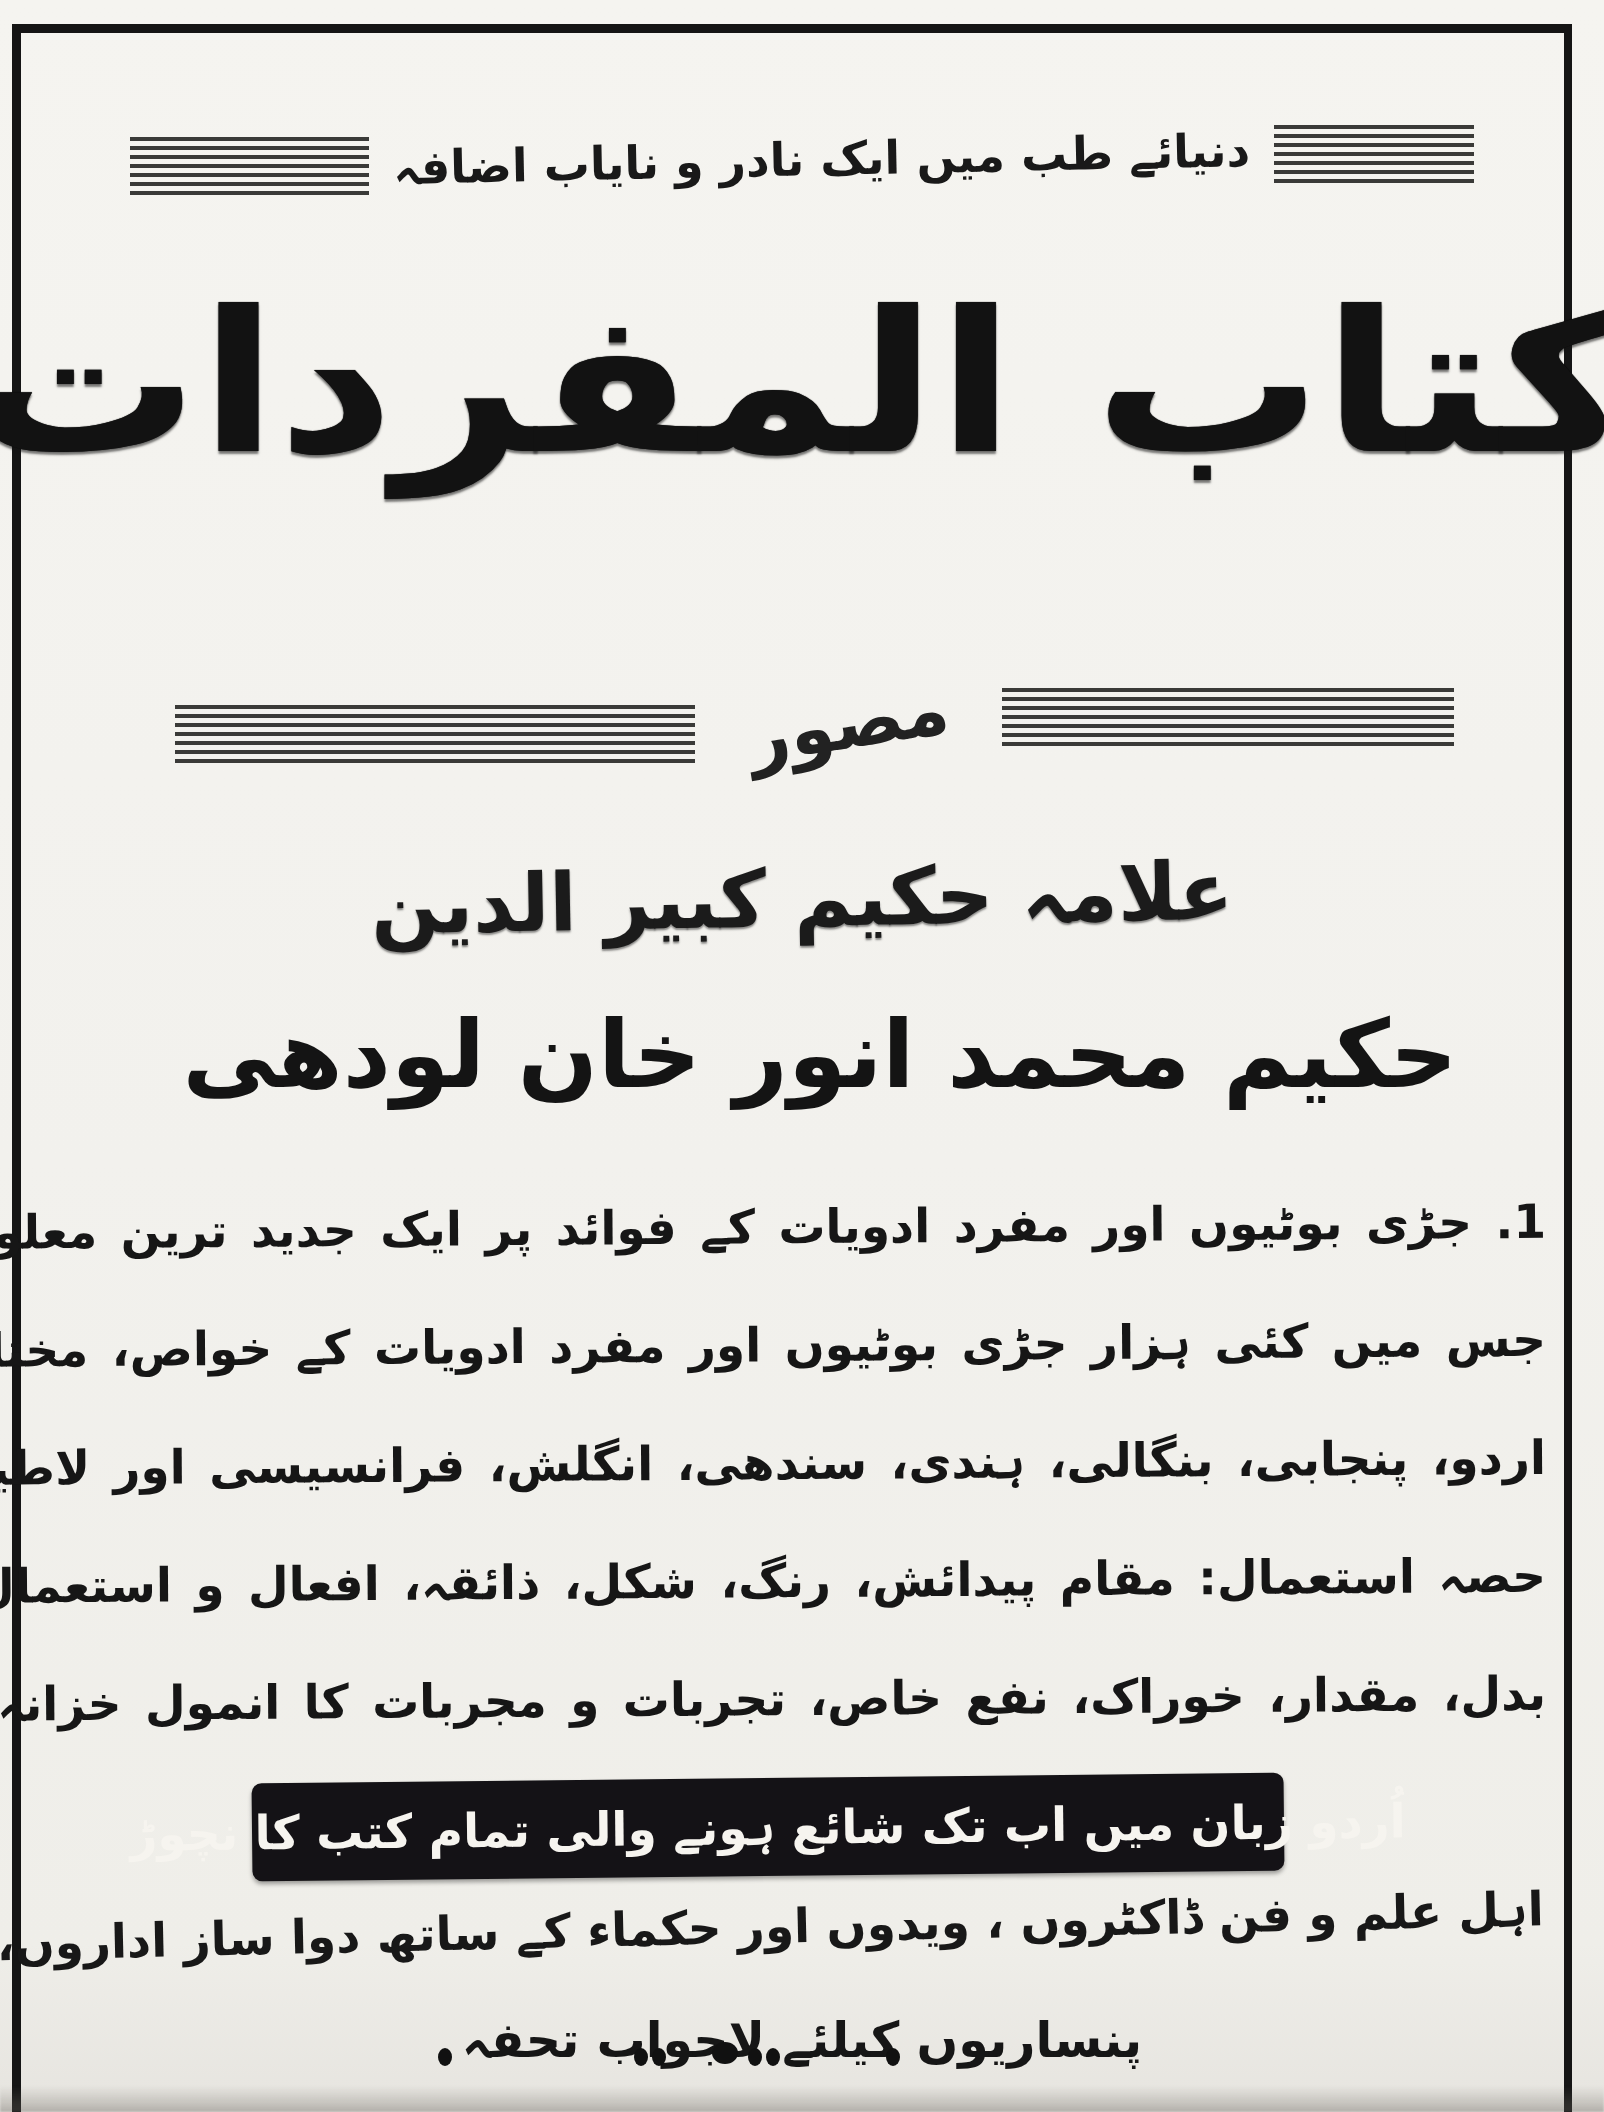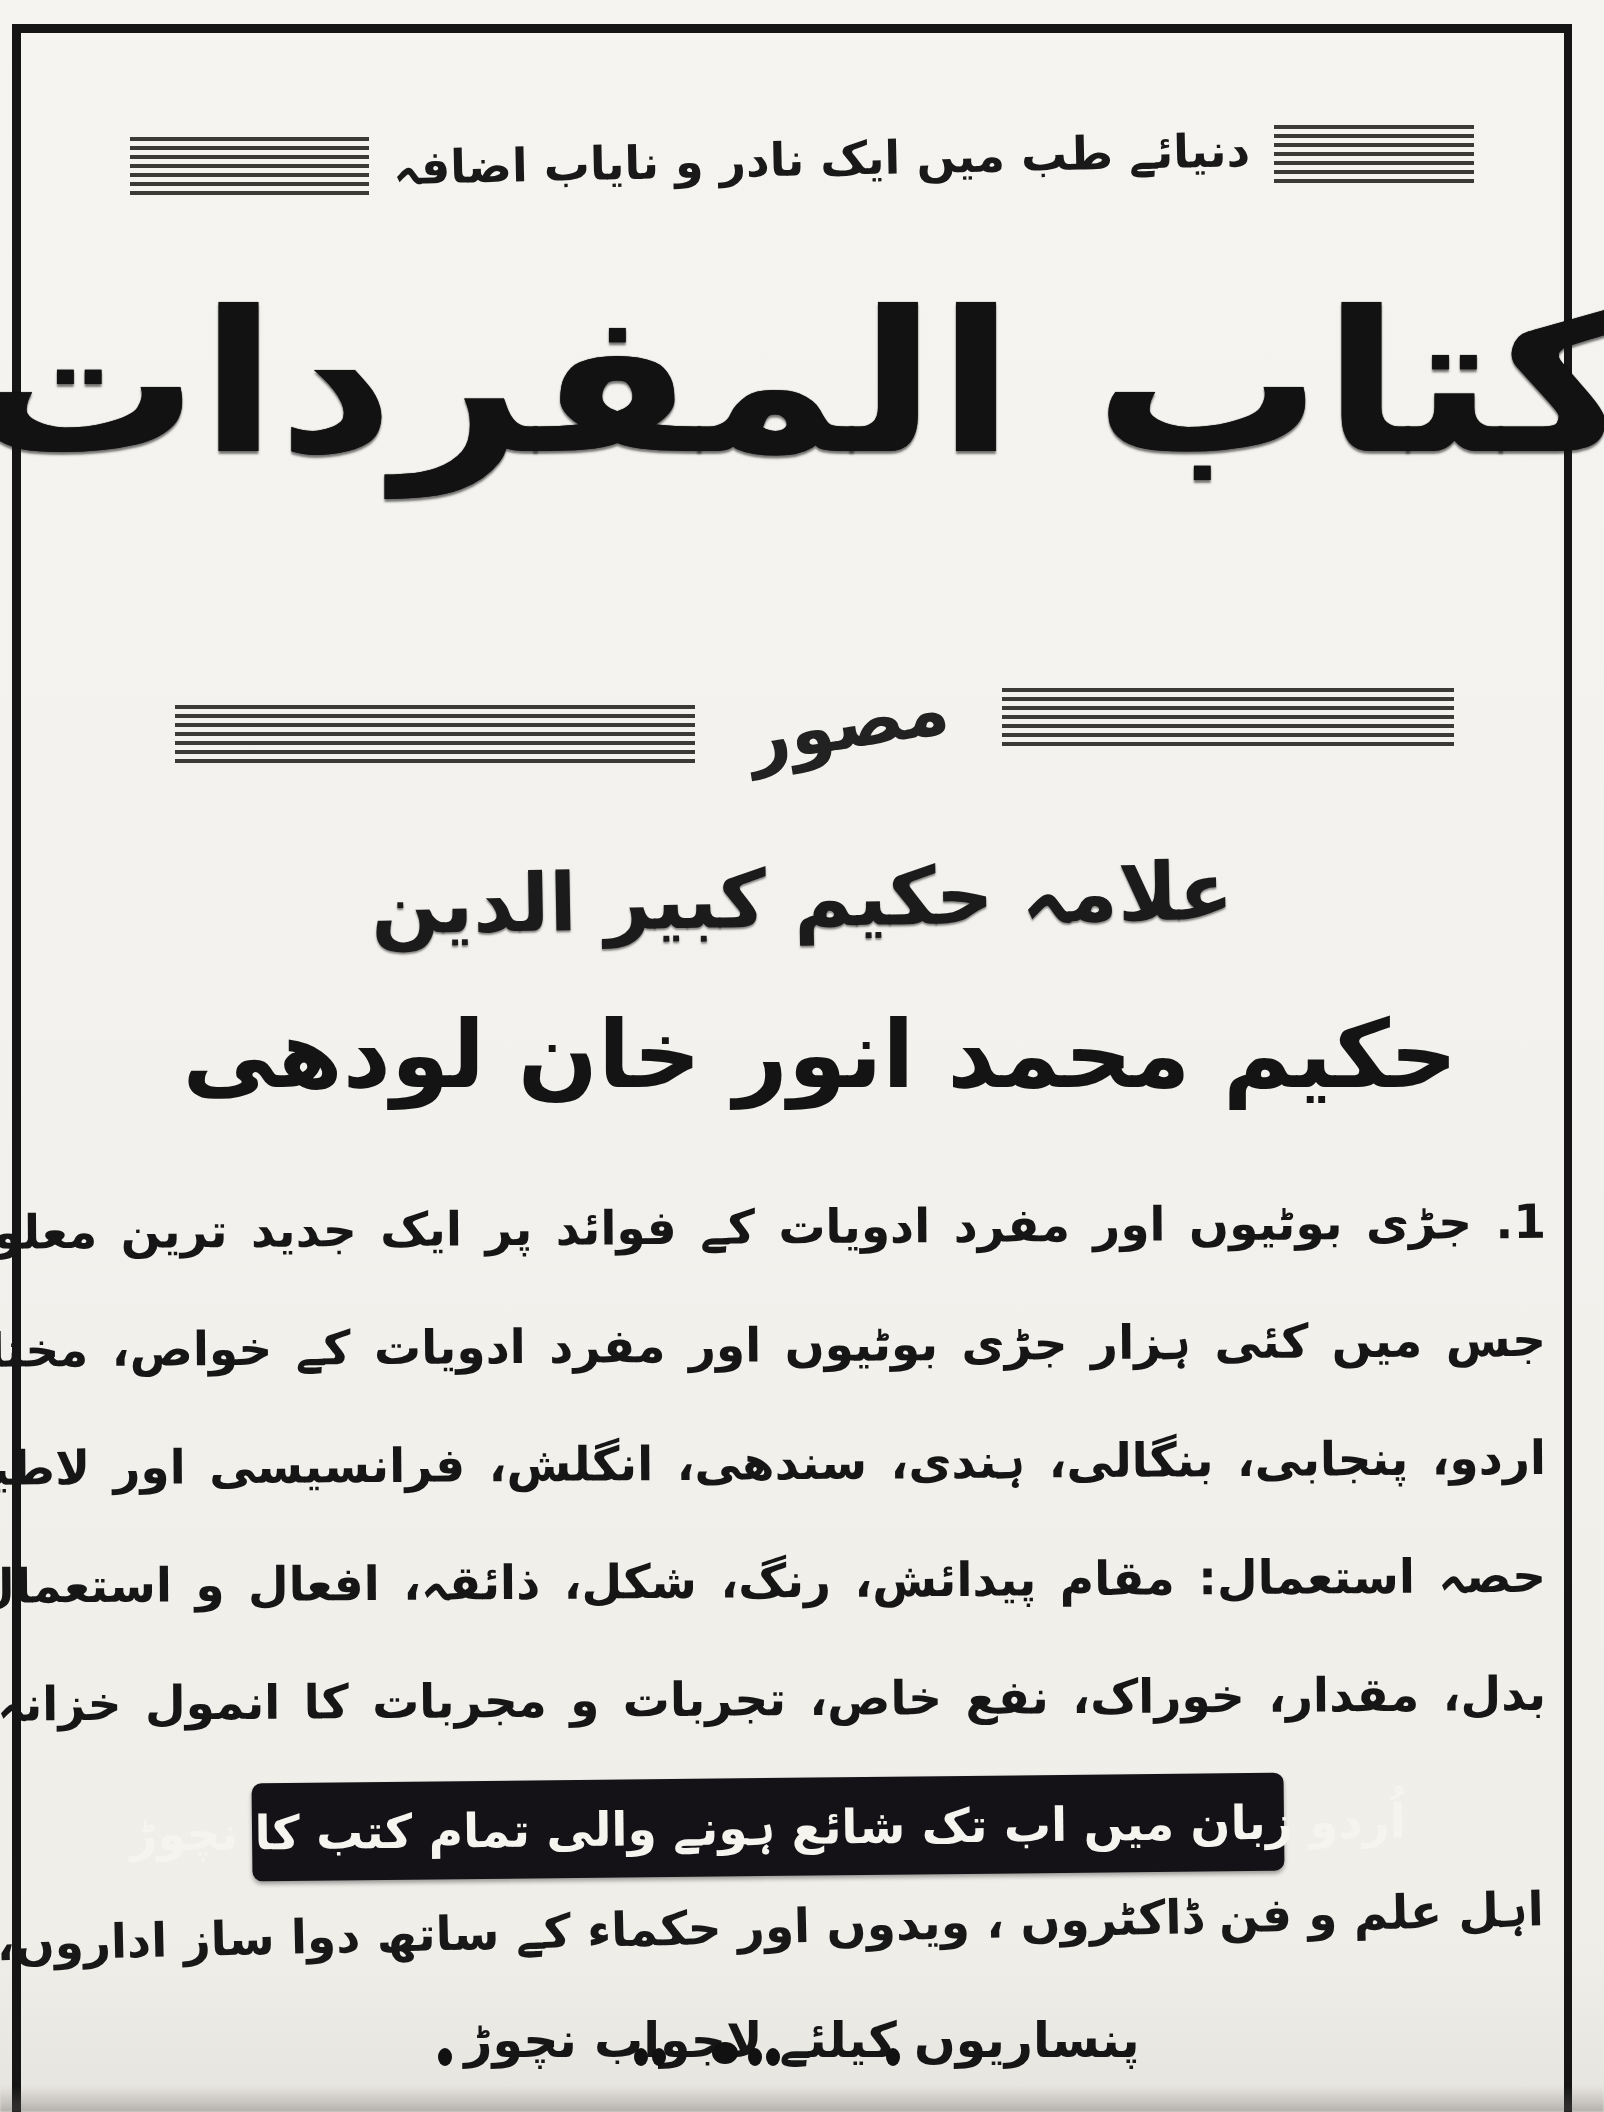--- a/index.html
+++ b/index.html
@@ -219,21 +219,21 @@
     <span class="line">حصہ استعمال: مقام پیدائش، رنگ، شکل، ذائقہ، افعال و استعمال، مضر، مصلح</span>
     <span class="line">بدل، مقدار، خوراک، نفع خاص، تجربات و مجربات کا انمول خزانہ۔</span>
   </div>
 
   <div class="banner">
     <div class="banner-text">اُردو زبان میں اب تک شائع ہونے والی تمام کتب کا نچوڑ</div>
   </div>
 
   <div class="footer-line-1">اہل علم و فن ڈاکٹروں ، ویدوں اور حکماء کے ساتھ دوا ساز اداروں، اور</div>
 
-  <div class="footer-line-2">پنساریوں کیلئے لاجواب نچوڑ</div>
+  <div class="footer-line-2">پنساریوں کیلئے لاجواب تحفہ</div>
 
   <div class="cutoff-fragments">
     <i style="left:438px"></i>
     <i style="left:634px"></i>
     <i style="left:652px"></i>
     <i style="left:712px; width:26px; height:22px; top:0;"></i>
     <i style="left:748px"></i>
     <i style="left:766px"></i>
     <i style="left:886px"></i>
   </div>

